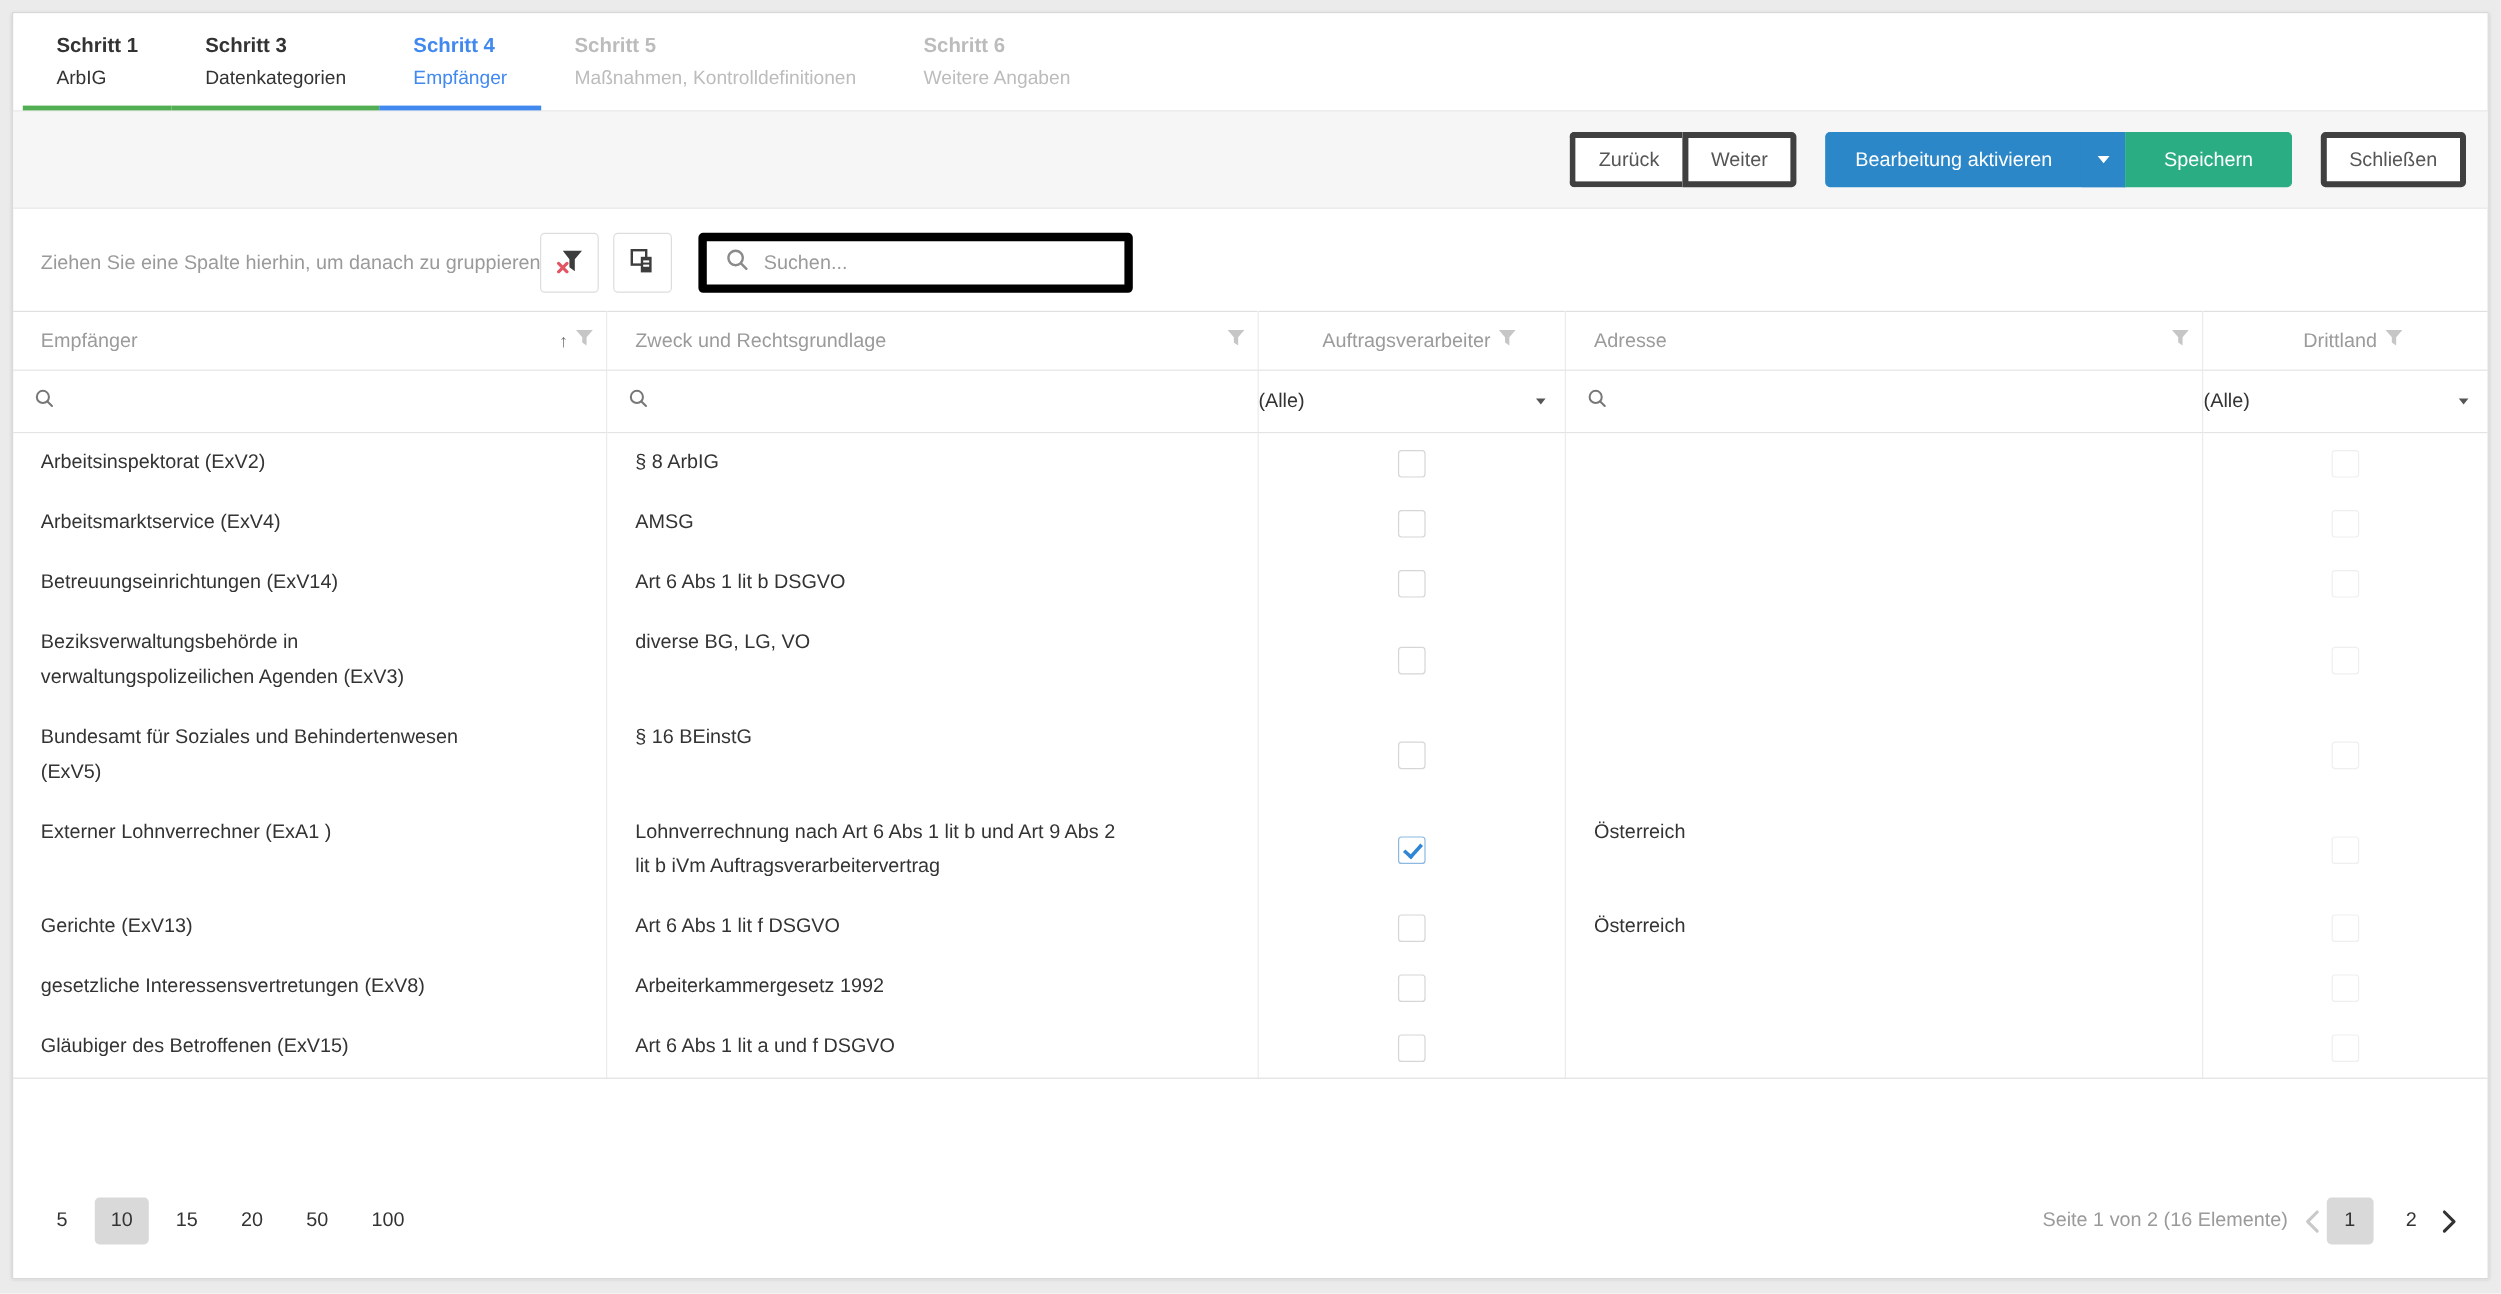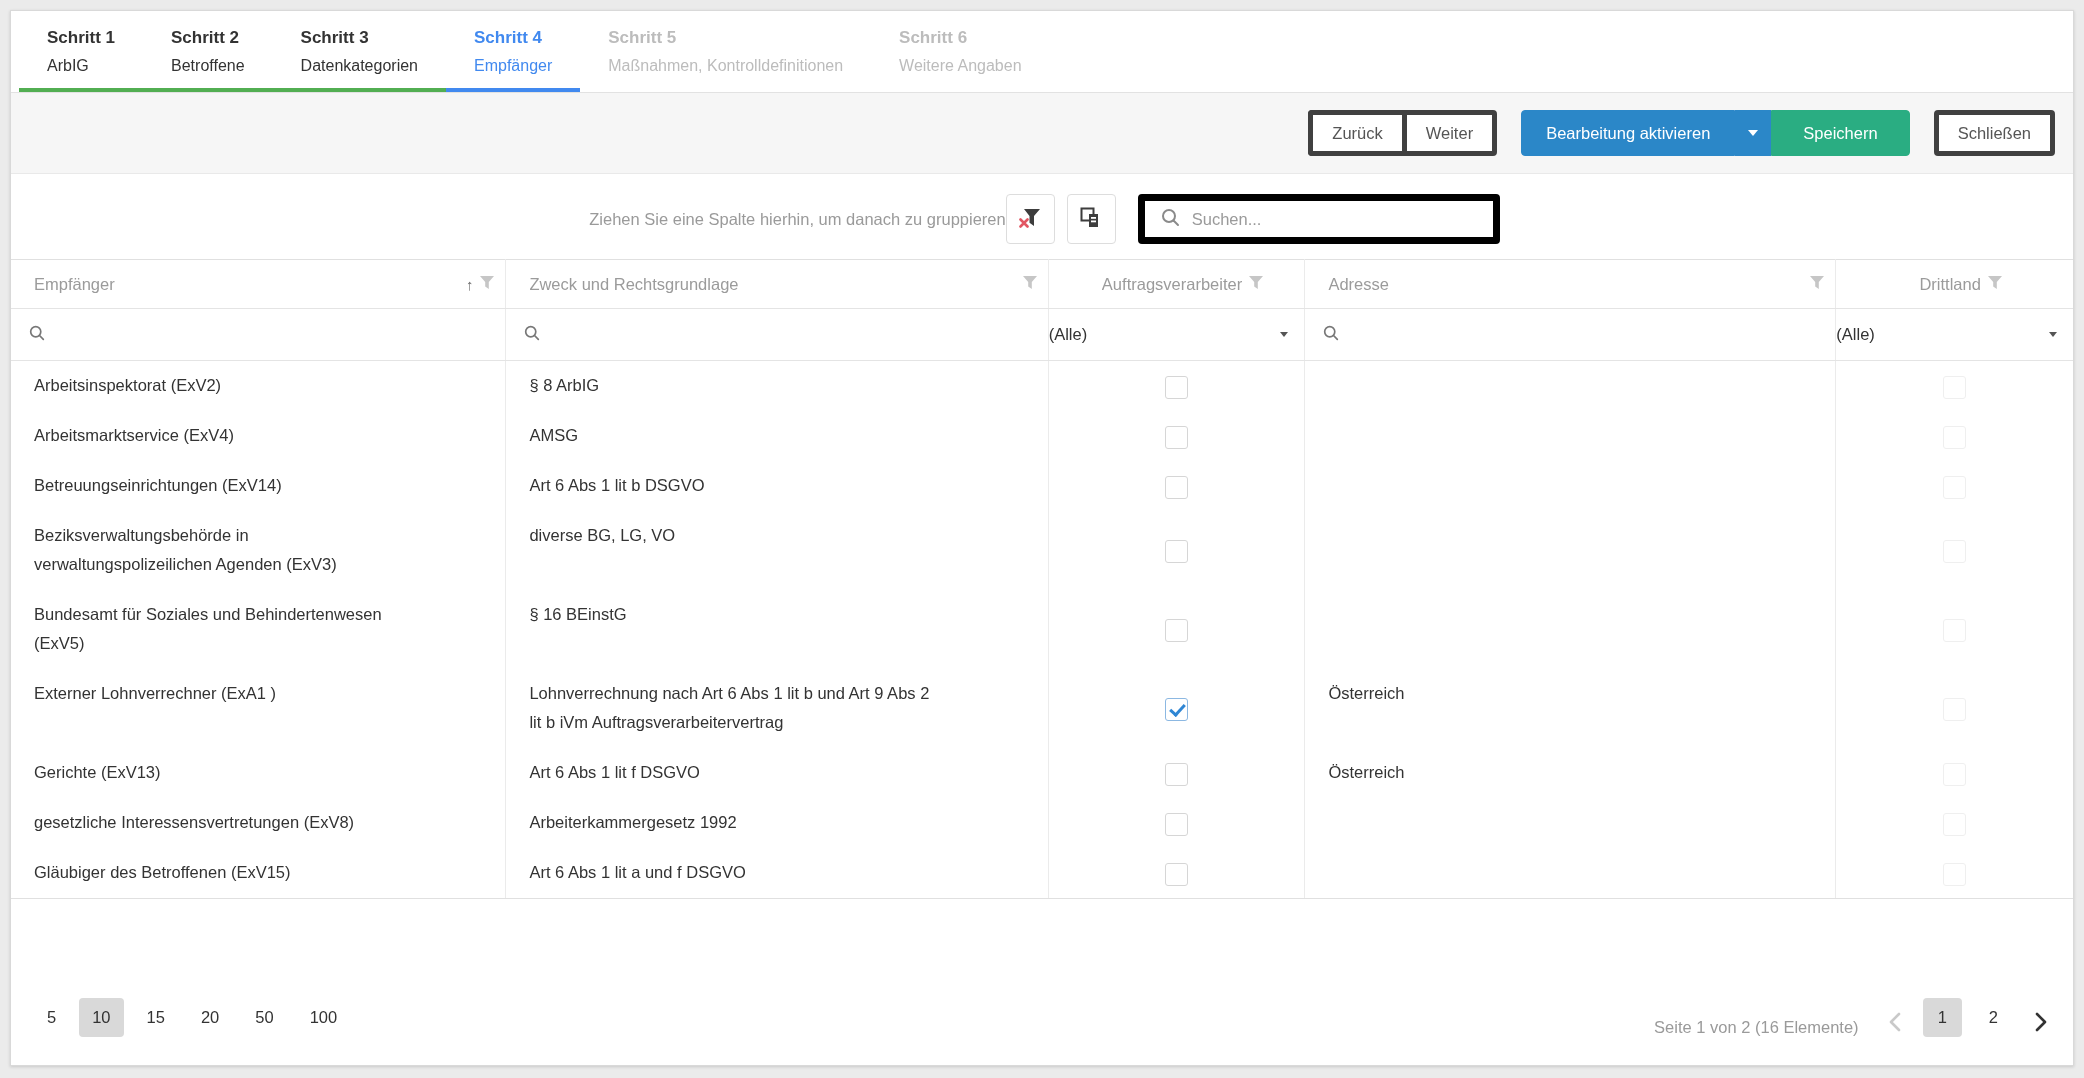--- a/index.html
+++ b/index.html
@@ -28,21 +28,21 @@
   .btn-group{display:inline-flex}
   .btn-group .btn:first-child{border-radius:4px 0 0 4px;border-right:none}
   .btn-group .btn:last-child{border-radius:0 4px 4px 0}
   .split{display:inline-flex}
   .btn.blue{background:var(--btn-blue);border:1px solid var(--btn-blue);color:#fff;border-radius:4px 0 0 4px;padding:0 24px}
   .btn.blue-caret{background:var(--btn-blue);border:1px solid var(--btn-blue);border-left:none;color:#fff;border-radius:0;width:36px;padding:0;justify-content:center}
   .btn.green{background:var(--btn-green);border:1px solid var(--btn-green);color:#fff;border-radius:0 4px 4px 0;padding:0 31px}
   .caret{width:0;height:0;border-left:5px solid transparent;border-right:5px solid transparent;border-top:6px solid currentColor;display:inline-block}
 
   
-  .grid-bar{display:flex;justify-content:center;align-items:center;padding:20px 18px 15px 23px}
+  .grid-bar{display:flex;justify-content:flex-start;align-items:center;padding:20px 18px 15px 23px}
   .hint{color:#9a9a9a}
   .controls{display:flex;gap:12px;align-items:center}
   .icon-btn{width:49px;height:50px;border:1px solid #ddd;border-radius:4px;background:#fff;display:flex;align-items:center;justify-content:center;cursor:pointer}
   .search{display:flex;align-items:center;border:7px solid #000000;border-radius:4px;height:50px;width:362px;padding:0 12px 0 16px;background:#fff;margin-left:10px}
   .search input{border:none;outline:none;font-size:16.5px;flex:1;padding-left:12px;color:#333;font-family:"Liberation Sans",sans-serif;background:transparent}
   .search input::placeholder{color:#9a9a9a}
 
   
   table{width:100%;border-collapse:collapse;table-layout:fixed;border-top:1px solid #e0e0e0}
   th,td{border-right:1px solid #ebebeb}
@@ -64,40 +64,36 @@
   .cb{width:23px;height:23px;border:1px solid #d6d6d6;border-radius:3px;display:inline-block;background:#fff;position:relative;vertical-align:middle}
   .cb.faint{border-color:#efefef}
   .cb.checked{border-color:#8cb8e2}
   .cb.checked::after{content:"";position:absolute;left:7px;top:2px;width:6px;height:12px;border-right:3px solid var(--cb-check);border-bottom:3px solid var(--cb-check);transform:rotate(42deg)}
 
   
   .pager{display:flex;justify-content:space-between;align-items:center;padding:24px 20px 28px 23px}
   .sizes{display:flex;gap:10px;align-items:center}
   .size{padding:10px 13px;border-radius:4px;cursor:pointer;color:#333}
   .size.selected{background:var(--pager-sel)}
-  .pager-right{display:flex;align-items:flex-end;gap:16px}
+  .pager-right{display:flex;align-items:center;}
   .pager-info{color:#9a9a9a;margin-right:8px}
   .page{padding:10px 15px;border-radius:4px;cursor:pointer;color:#333}
   .page.selected{background:var(--pager-sel)}
   .chev{display:flex;align-items:center;justify-content:center;width:24px;height:30px;cursor:pointer}
   .chev svg{display:block}
 </style>
 </head>
 <body>
 
 <div class="card">
 
   <div class="tabs">
     <div class="tab completed">
       <div class="t">Schritt 1</div>
       <div class="s">ArbIG</div>
-    </div>
-    <div class="tab completed">
-      <div class="t">Schritt 2</div>
-      <div class="s">Betroffene</div>
     </div>
     <div class="tab completed">
       <div class="t">Schritt 3</div>
       <div class="s">Datenkategorien</div>
     </div>
     <div class="tab active">
       <div class="t">Schritt 4</div>
       <div class="s">Empfänger</div>
     </div>
     <div class="tab disabled">

